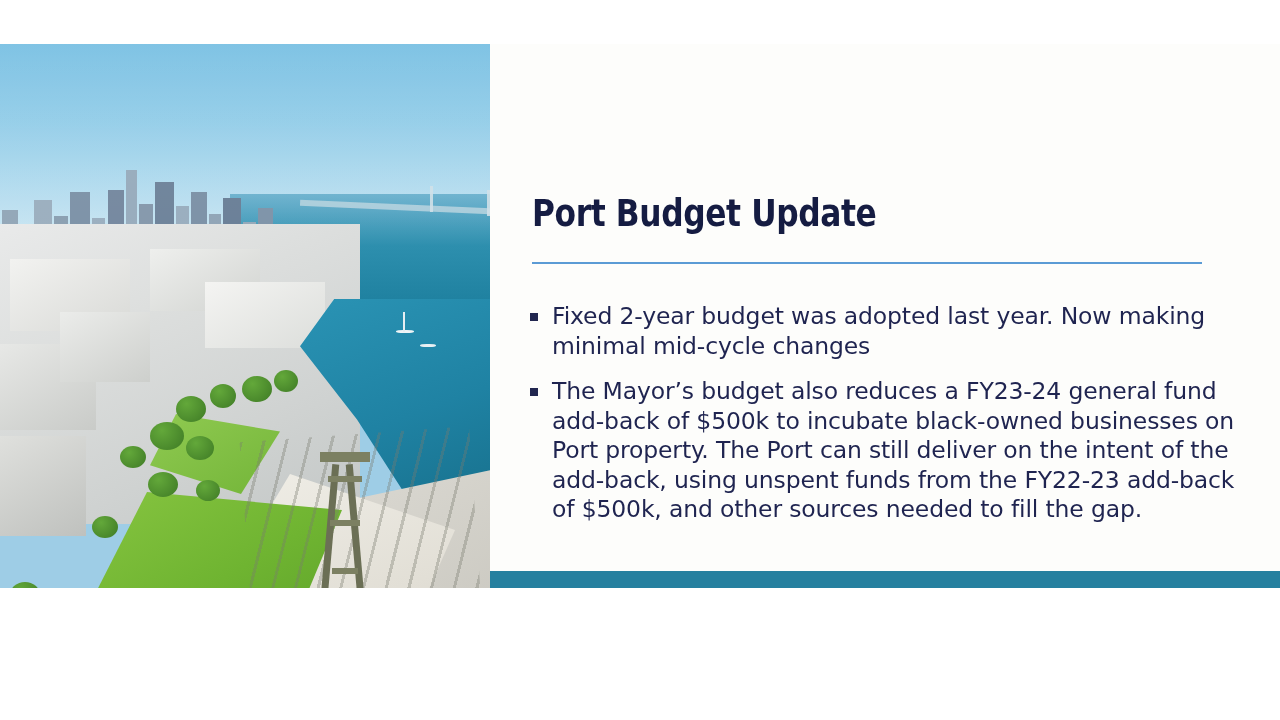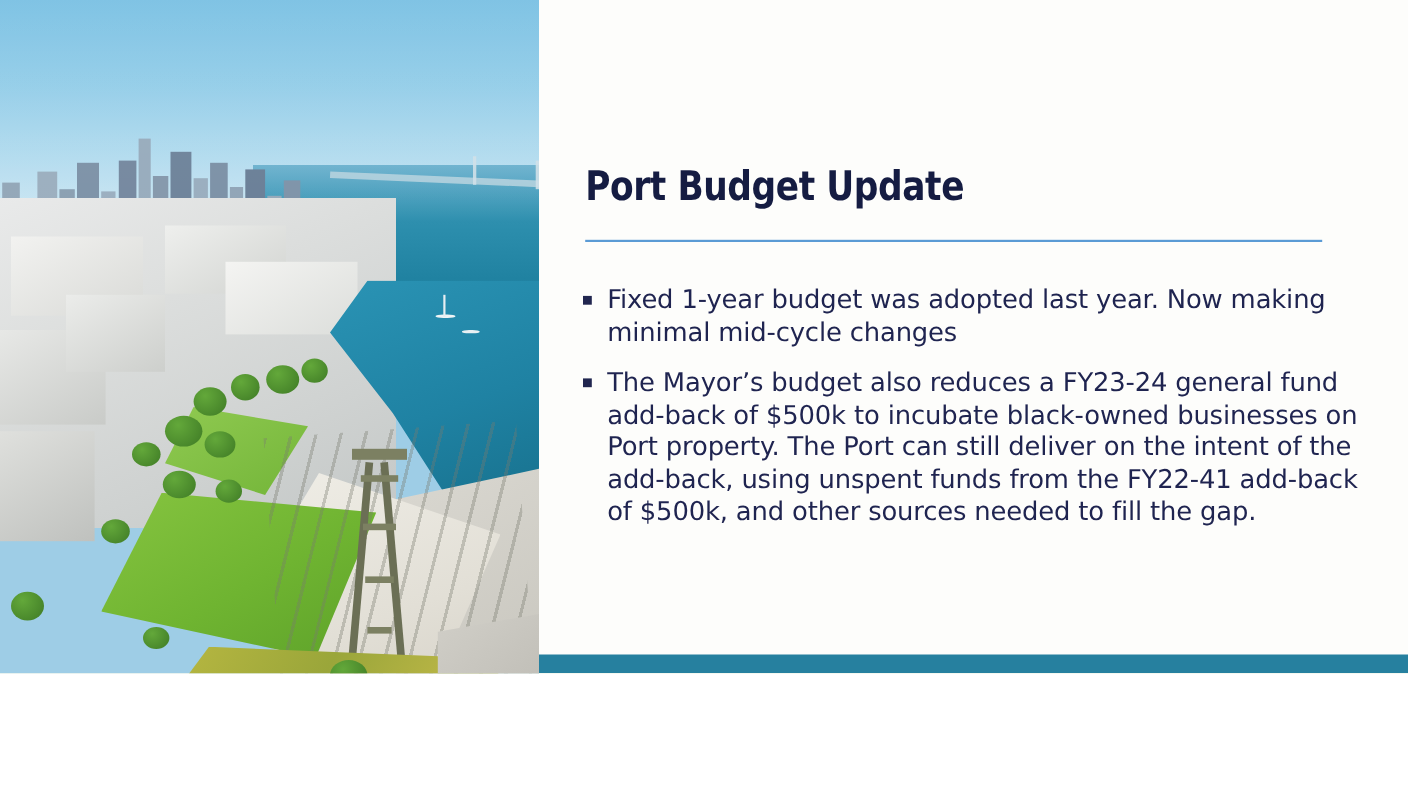--- a/index.html
+++ b/index.html
@@ -5,23 +5,24 @@
 <style>
   * { margin:0; padding:0; box-sizing:border-box; }
   html,body{
     width:1280px; height:720px; overflow:hidden;
     background:#ffffff;
     font-family:"Liberation Sans", sans-serif;
   }
 
   #slide{
     position:relative;
-    width:1280px; height:612px;
-    background:#fef9c3;
+    width:1280px; height:544px;
+    background:#86efac;
     overflow:hidden;
+    margin-top:44px;
   }
 
   
   #photo{
     position:absolute; left:0; top:0;
     width:490px; height:720px;
     overflow:hidden;
     background:#9ecde6;
   }
   .ph-layer{ position:absolute; }
@@ -310,27 +311,27 @@
 
   <div id="content">
 
     <div id="title">Port Budget Update</div>
     <div id="title-rule"></div>
 
     <div id="bullets">
 
       <div class="bullet">
         <span class="bmark"></span>
-        <span class="btext">Fixed 1-year budget was adopted last year. Now making minimal mid-cycle changes</span>
+        <span class="btext">Fixed 2-year budget was adopted last year. Now making minimal mid-cycle changes</span>
       </div>
 
 
       <div class="bullet">
         <span class="bmark"></span>
-        <span class="btext">The Mayor’s budget also reduces a FY23-24 general fund add-back of $500k to incubate black-owned businesses on Port property.  The Port can still deliver on the intent of the add-back, using unspent funds from the FY22-41 add-back of $500k, and other sources needed to fill the gap.</span>
+        <span class="btext">The Mayor’s budget also reduces a FY23-24 general fund add-back of $500k to incubate black-owned businesses on Port property.  The Port can still deliver on the intent of the add-back, using unspent funds from the FY22-23 add-back of $500k, and other sources needed to fill the gap.</span>
       </div>
 
     </div>
 
     <div id="page-number">2</div>
   </div>
 
   <div id="footer-bar"></div>
 
 </div>

